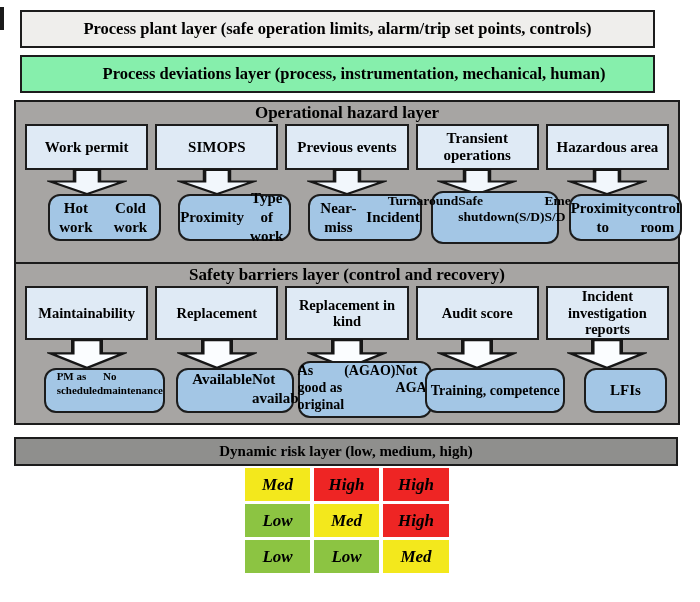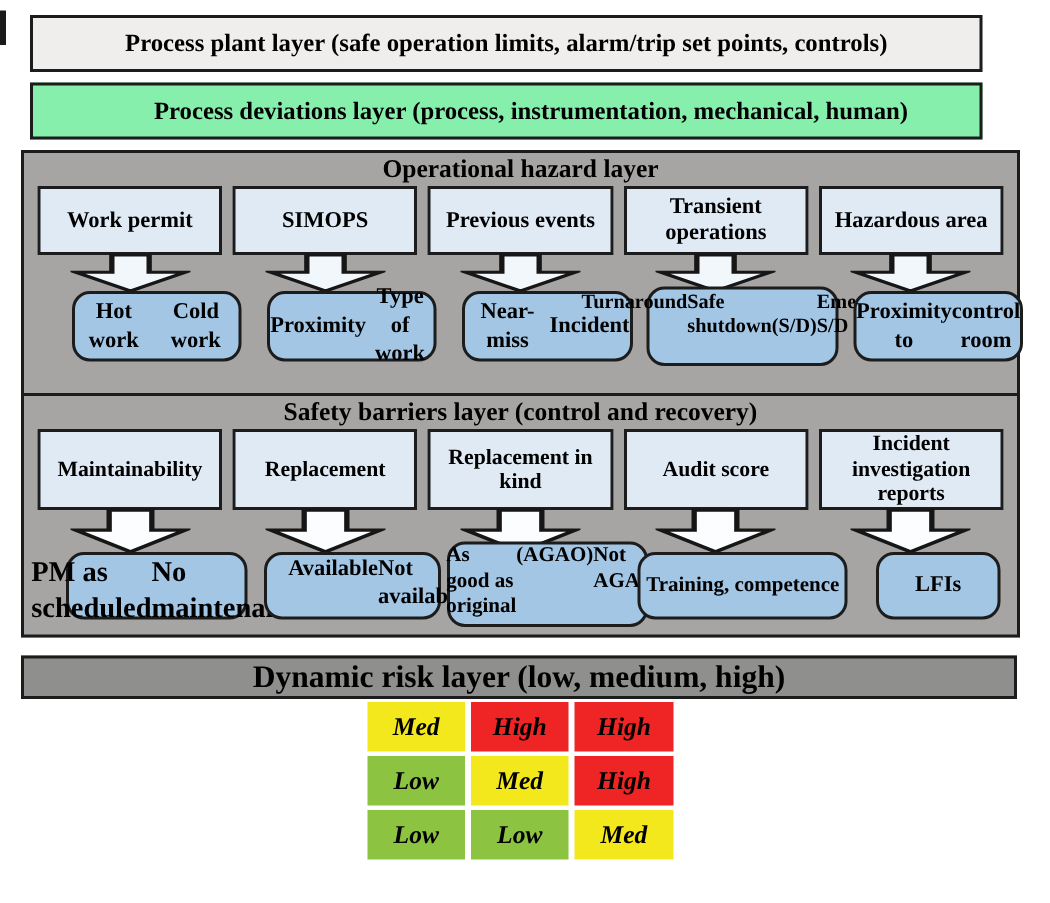--- a/index.html
+++ b/index.html
@@ -8,21 +8,21 @@
     font-family:"Liberation Serif","DejaVu Serif",serif;font-weight:bold;color:#000;
   }
   .edge-mark{position:absolute;left:0;top:7px;width:4px;height:23px;background:#1a1a1a;}
   .bar{
     position:absolute;left:20px;width:635px;height:38px;box-sizing:border-box;
     border:2px solid #1c1c1c;display:flex;align-items:center;justify-content:center;
     font-size:16.5px;text-align:center;
   }
   .bar1{top:10px;background:#efeeec;justify-content:center;}
   .bar2{top:55px;background:#86efac;padding-left:33px;}
-  .bar3{top:437px;left:14px;width:664px;height:29px;background:#8f8f8d;font-size:21px;}
+  .bar3{top:437px;left:14px;width:664px;height:29px;background:#8f8f8d;font-size:15px;}
   .layer{
     position:absolute;left:14px;width:666px;box-sizing:border-box;
     border:2px solid #1c1c1c;background:#a7a5a3;
   }
   .layer-hazard{top:100px;height:187px;}
   .layer-barriers{top:262px;height:163px;}
   .layer-title{text-align:center;font-size:17px;line-height:22px;height:22px;}
   .cols{display:flex;gap:7px;padding:0 9px;align-items:flex-start;}
   .col{flex:1;display:flex;flex-direction:column;align-items:center;min-width:0;}
   .top-box{
@@ -36,21 +36,21 @@
   .out-box{
     box-sizing:border-box;background:#a3c6e5;border:2px solid #1c1c1c;border-radius:12px;
     display:flex;flex-direction:row;justify-content:center;align-items:center;
     text-align:center;font-size:15px;line-height:1.25;width:92%;margin-top:-1px;margin-left:36px;
   }
   .layer-hazard .out-box{height:47px;}
   .layer-barriers .out-box{height:45px;}
   .out-box .line{display:block;}
   .out-left{align-items:flex-start;text-align:left;}
   .box-turnaround{width:104%;height:53px !important;margin-top:-4px;font-size:13.5px;line-height:1.22;padding-left:7px;}
-  .box-pm{width:98%;font-size:19px;padding-left:16px;}
+  .box-pm{width:98%;font-size:11px;padding-left:16px;justify-content:flex-end;}
   .box-available{width:96%;font-size:15px;padding-left:32px;}
   .box-agao{width:108%;height:57px !important;margin-top:-8px;font-size:14px;line-height:1.2;padding-left:5px;}
   .box-fatigue{width:114%;font-size:14px;}
   .box-lfis{width:68%;}
   .matrix{
     position:absolute;left:245px;top:468px;display:grid;
     grid-template-columns:65px 65px 66px;grid-auto-rows:33px;gap:3px 4px;font-style:italic;
   }
   .cell{
     display:flex;align-items:center;justify-content:center;

